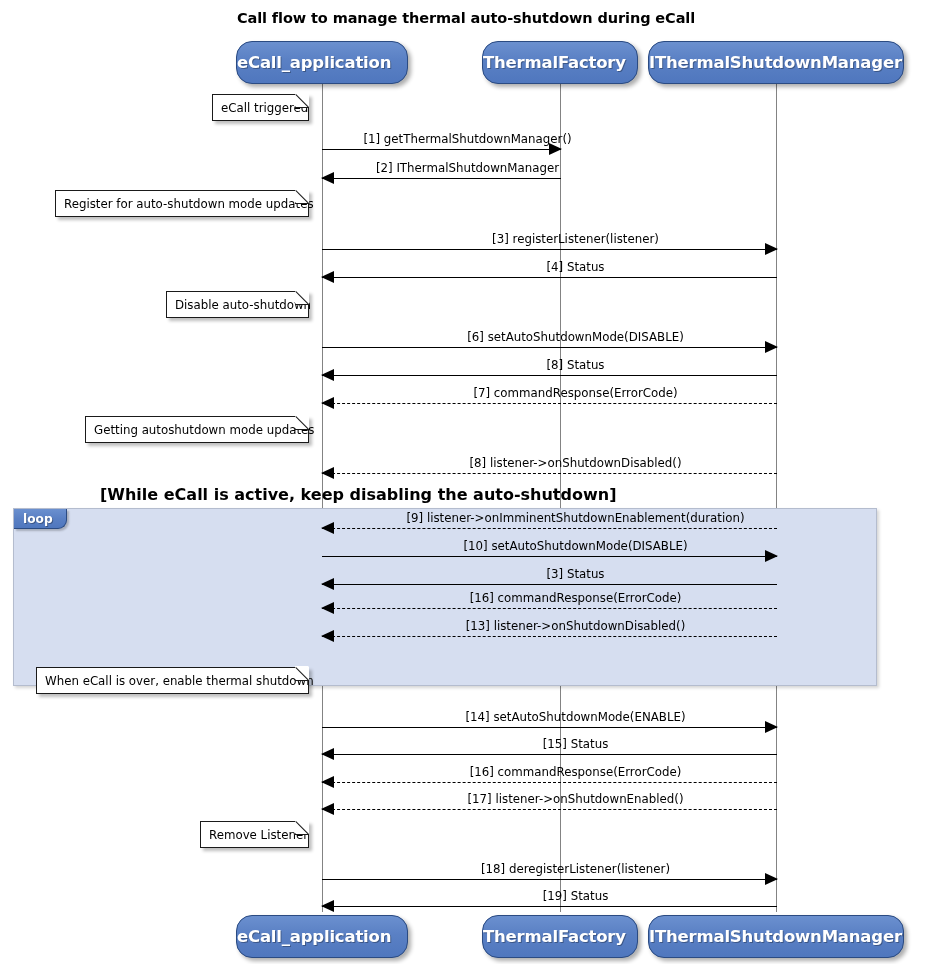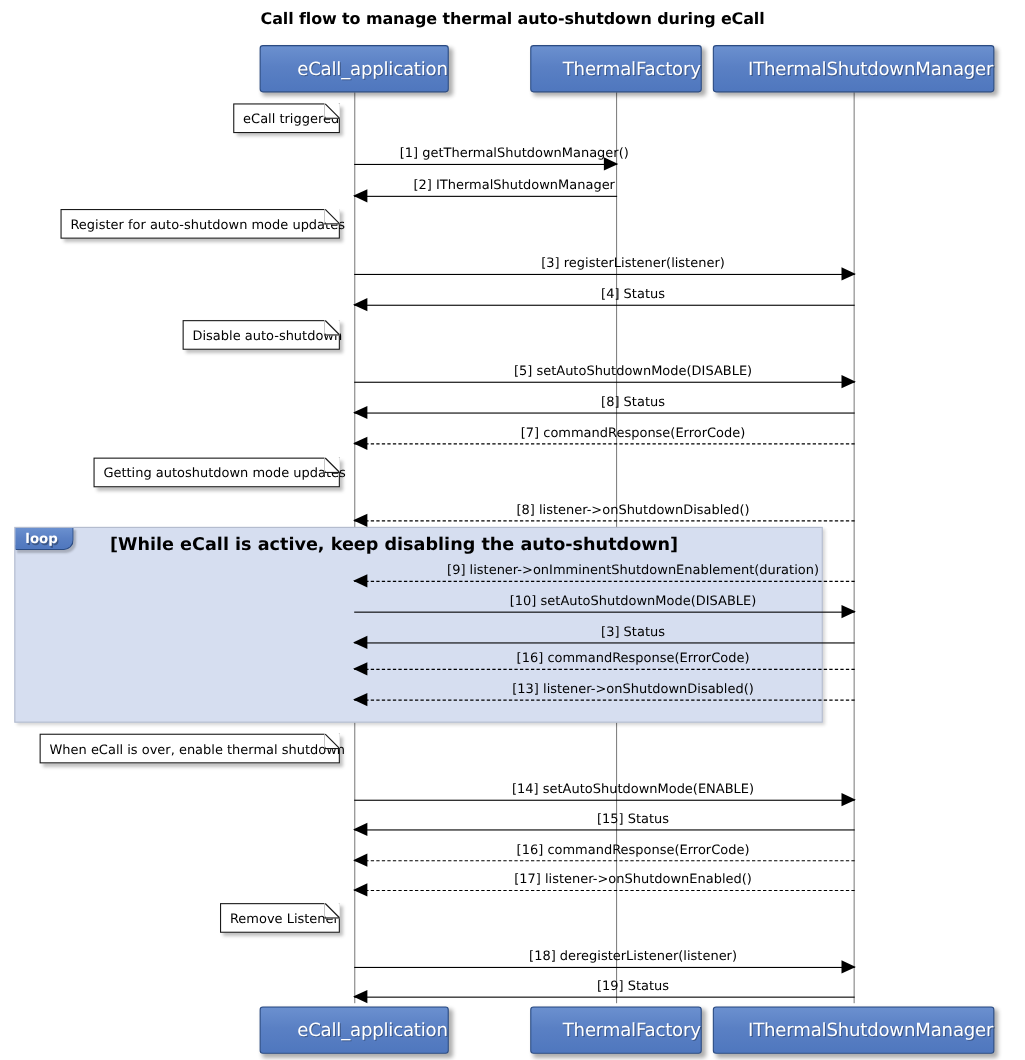--- a/index.html
+++ b/index.html
@@ -40,29 +40,29 @@
     position: absolute;
     width: 1px;
     background: #838383;
   }
 
   
   .participant {
     position: absolute;
     box-sizing: border-box;
     border: 1px solid #2B4B82;
-    border-radius: 3px;
+    border-radius: 16px;
     background: #5982C6;
     background-image: linear-gradient(to bottom, #6B90CF 0%, #5A80C4 45%, #4F77BE 100%);
     color: #ffffff;
     font-size: 16.5px;
-    font-weight: normal;
+    font-weight: bold;
     display: flex;
     align-items: center;
-    justify-content: flex-end;
+    justify-content: flex-start;
     box-shadow: 3px 3px 4px rgba(0,0,0,0.32);
     text-shadow: 1px 1px 0 rgba(0,0,0,0.30);
     white-space: nowrap;
     letter-spacing: -0.2px;
   }
 
   
   .note {
     position: absolute;
     box-sizing: border-box;
@@ -197,21 +197,21 @@
 <body>
 
 <div id="diagram">
 
   <div class="diagram-title">Call flow to manage thermal auto-shutdown during eCall</div>
 
   <div class="lifeline-line" style="left:322px; top:84px; height:828px;"></div>
   <div class="lifeline-line" style="left:560px; top:84px; height:828px;"></div>
   <div class="lifeline-line" style="left:776px; top:84px; height:828px;"></div>
 
-  <div class="fragment" style="left:13px; top:479px; width:735px; height:178px;">
+  <div class="fragment" style="left:13px; top:508px; width:864px; height:178px;">
     <div class="fragment-tab">
       <span>loop</span>
     </div>
   </div>
   <div class="fragment-guard" style="left:100px; top:485px;">[While eCall is active, keep disabling the auto-shutdown]</div>
 
   <div class="participant" style="left:236px; top:41px; width:172px; height:43px;">
     <span>eCall_application</span>
   </div>
   <div class="participant" style="left:482px; top:41px; width:156px; height:43px;">
@@ -281,21 +281,21 @@
 
   <div class="msg to-left solid" style="left:322px; top:277px; width:455px;">
     <div class="line"></div>
     <div class="head"></div>
     <div class="label">[4] Status</div>
   </div>
 
   <div class="msg to-right solid" style="left:322px; top:347px; width:455px;">
     <div class="line"></div>
     <div class="head"></div>
-    <div class="label">[5] setAutoShutdownMode(DISABLE)</div>
+    <div class="label">[6] setAutoShutdownMode(DISABLE)</div>
   </div>
 
   <div class="msg to-left solid" style="left:322px; top:375px; width:455px;">
     <div class="line"></div>
     <div class="head"></div>
     <div class="label">[8] Status</div>
   </div>
 
   <div class="msg to-left dashed" style="left:322px; top:403px; width:455px;">
     <div class="line"></div>

